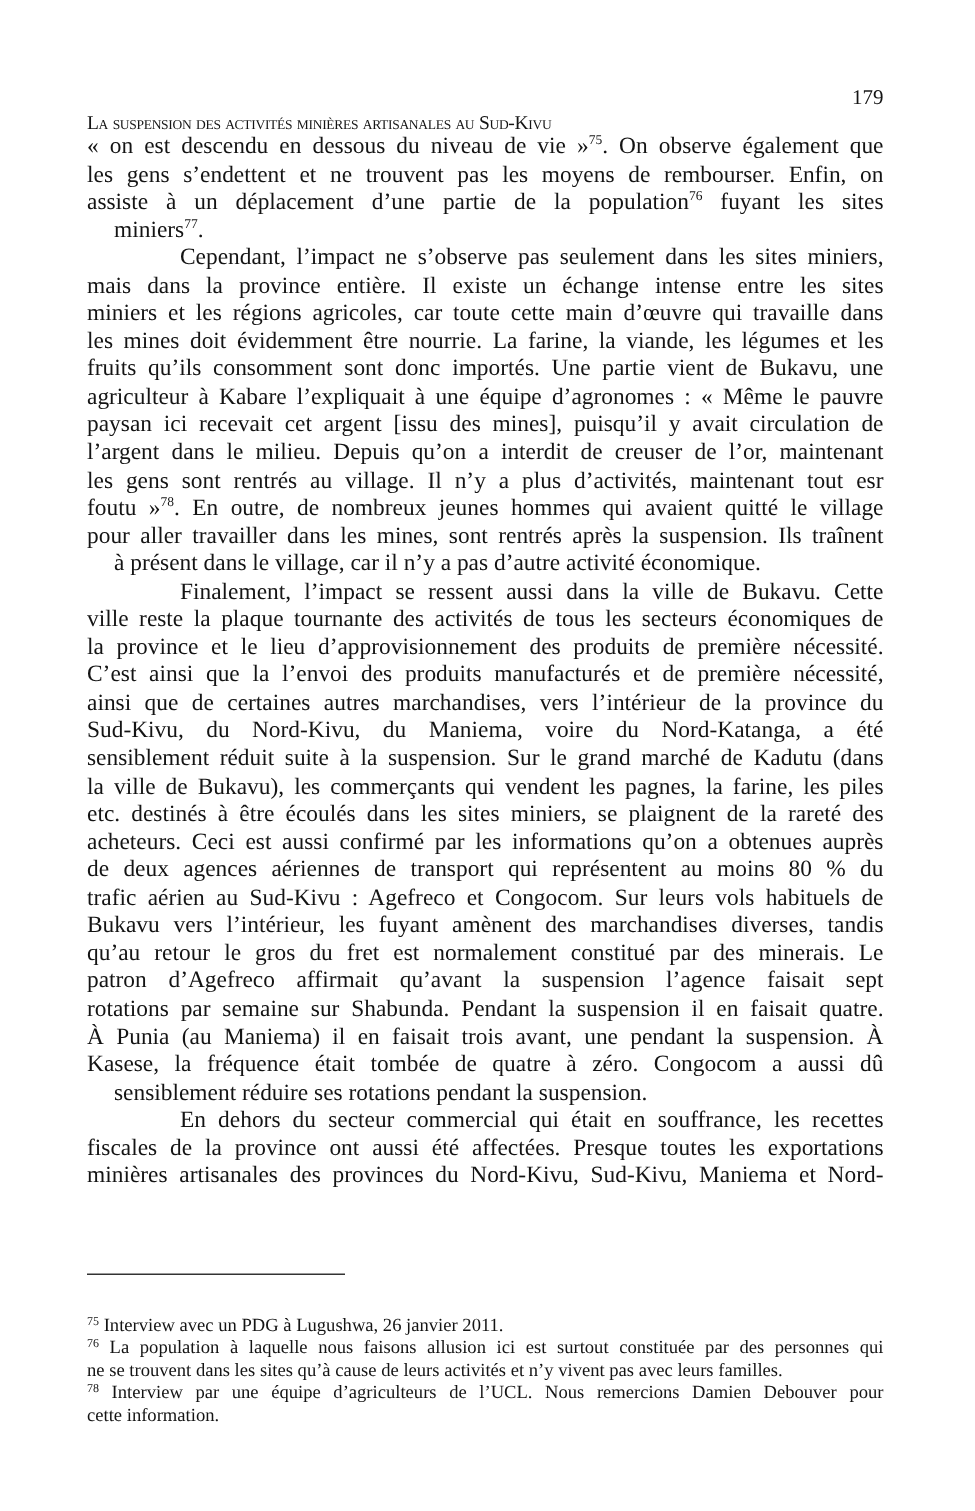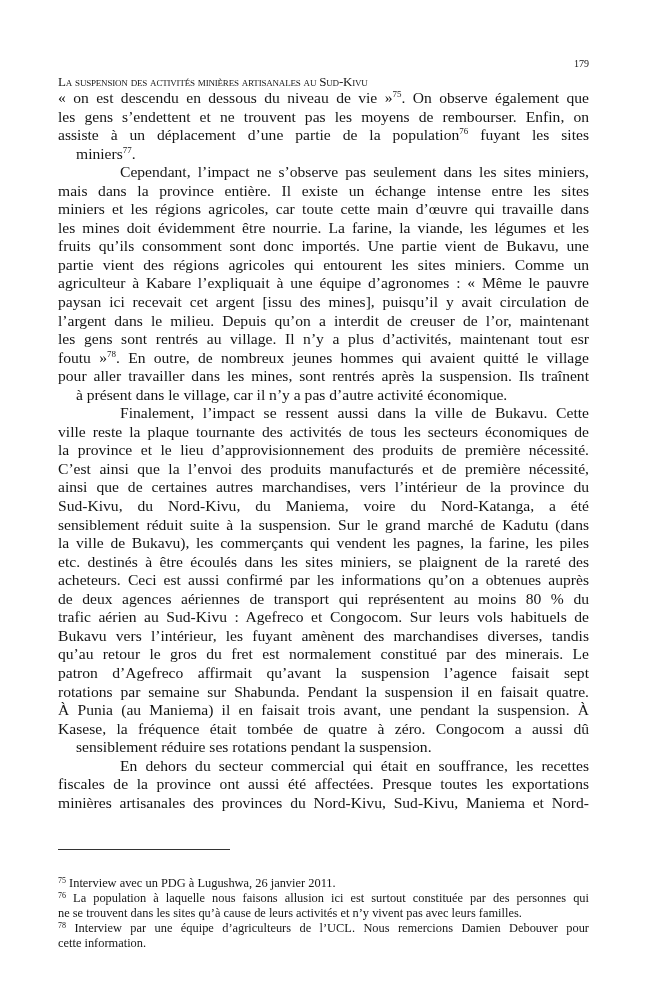--- a/index.html
+++ b/index.html
@@ -1,21 +1,21 @@
 <!DOCTYPE html>
 <html><head>
 <meta charset="utf-8">
 <style>
   html, body { margin: 0; padding: 0; background: #ffffff; }
   body { width: 650px; height: 1007px; position: relative; overflow: hidden; color: #141414; }
   .page { position: absolute; left: 58px; top: 0; width: 531px; }
   .running-head { position: absolute; top: 58px; left: 0; width: 531px; height: 18px;
     font-family: "Liberation Serif", serif; font-size: 13px; }
   .running-title { position: absolute; left: 0; top: 16px; font-variant: small-caps; letter-spacing: -0.2px; }
-  .page-number { position: absolute; right: 0; top: 0; font-size: 10px; }
+  .page-number { position: absolute; right: 0; top: 0; font-size: 14px; }
   .body-text { position: absolute; top: 89px; left: 0; width: 531px;
     font-family: "Liberation Serif", serif; font-size: 15.6px; line-height: 18.55px; }
   .line { display: block; white-space: nowrap; text-align: justify; text-align-last: justify; height: 18.55px; }
   .line.last { text-align-last: left; margin-left: 18px; }
   .line.indent { padding-left: 62px; }
   sup { font-size: 9px; line-height: 0; vertical-align: 6px; }
   .fn-rule { position: absolute; top: 849px; left: 0; width: 172px; height: 0; border-top: 1px solid #333; }
   .footnotes { position: absolute; top: 855px; left: 0; width: 531px;
     font-family: "Liberation Serif", serif; font-size: 12.4px; line-height: 14.9px; margin-top: 21px; }
   .fn-line { display: block; white-space: nowrap; text-align: justify; text-align-last: justify; height: 14.9px; }
@@ -34,21 +34,20 @@
   <div class="body-text" id="body-text">
       <span class="line"><span>« on est descendu en dessous du niveau de vie »</span><sup>75</sup><span>. On observe également que</span></span>
       <span class="line"><span>les gens s’endettent et ne trouvent pas les moyens de rembourser. Enfin, on</span></span>
       <span class="line"><span>assiste à un déplacement d’une partie de la population</span><sup>76</sup><span> fuyant les sites</span></span>
       <span class="line last"><span>miniers</span><sup>77</sup><span>.</span></span>
       <span class="line indent"><span>Cependant, l’impact ne s’observe pas seulement dans les sites miniers,</span></span>
       <span class="line"><span>mais dans la province entière. Il existe un échange intense entre les sites</span></span>
       <span class="line"><span>miniers et les régions agricoles, car toute cette main d’œuvre qui travaille dans</span></span>
       <span class="line"><span>les mines doit évidemment être nourrie. La farine, la viande, les légumes et les</span></span>
       <span class="line"><span>fruits qu’ils consomment sont donc importés. Une partie vient de Bukavu, une</span></span>
-      <span class="line"><span>partie vient des régions agricoles qui entourent les sites miniers. Comme un</span></span>
       <span class="line"><span>agriculteur à Kabare l’expliquait à une équipe d’agronomes : « Même le pauvre</span></span>
       <span class="line"><span>paysan ici recevait cet argent [issu des mines], puisqu’il y avait circulation de</span></span>
       <span class="line"><span>l’argent dans le milieu. Depuis qu’on a interdit de creuser de l’or, maintenant</span></span>
       <span class="line"><span>les gens sont rentrés au village. Il n’y a plus d’activités, maintenant tout esr</span></span>
       <span class="line"><span>foutu »</span><sup>78</sup><span>. En outre, de nombreux jeunes hommes qui avaient quitté le village</span></span>
       <span class="line"><span>pour aller travailler dans les mines, sont rentrés après la suspension. Ils traînent</span></span>
       <span class="line last"><span>à présent dans le village, car il n’y a pas d’autre activité économique.</span></span>
       <span class="line indent"><span>Finalement, l’impact se ressent aussi dans la ville de Bukavu. Cette</span></span>
       <span class="line"><span>ville reste la plaque tournante des activités de tous les secteurs économiques de</span></span>
       <span class="line"><span>la province et le lieu d’approvisionnement des produits de première nécessité.</span></span>

